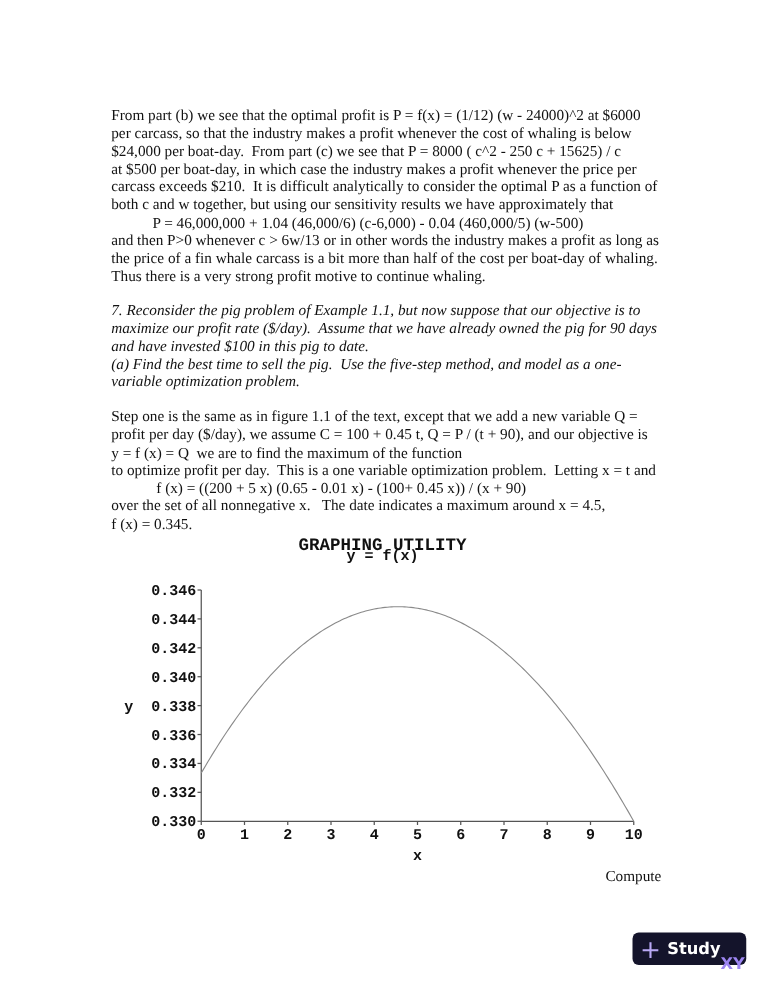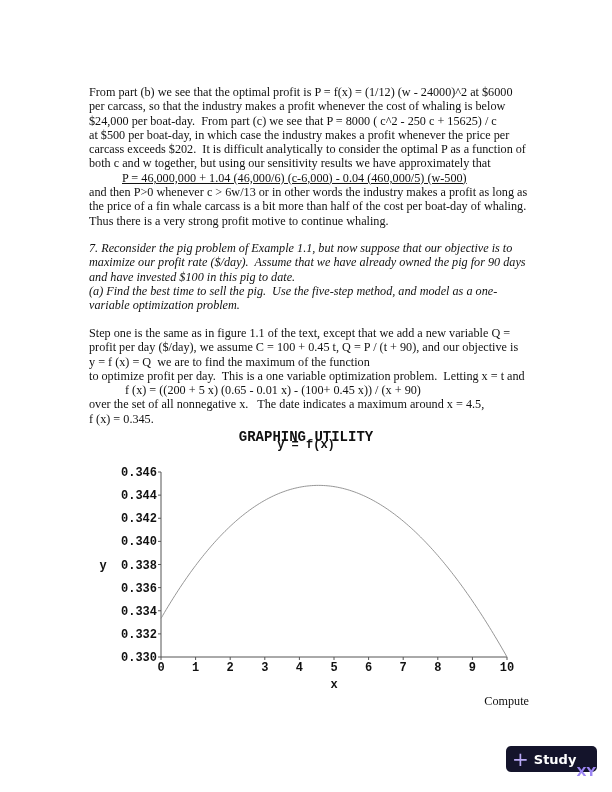--- a/index.html
+++ b/index.html
@@ -3,21 +3,21 @@
 <meta charset="utf-8">
 <style>
   html, body { margin: 0; padding: 0; background: #ffffff; }
   body { width: 612px; height: 792px; position: relative; overflow: hidden; }
   .page { position: absolute; left: 0; top: 0; width: 612px; height: 792px; background: #fff; }
   .para {
     position: absolute; left: 89px; width: 440px;
     font-family: "Liberation Serif", serif; font-size: 12.2px; line-height: 14.3px; color: #111;
   }
   .para .ln { display: block; white-space: pre; }
-  .para .ind { padding-left: 33px; text-decoration: underline; }
+  .para .ind { padding-left: 33px; }
   .para .ind2 { padding-left: 36px; }
   .ital { font-style: italic; }
   .chart-title {
     position: absolute; left: 0; width: 612px; text-align: center;
     font-family: "Liberation Mono", monospace; font-weight: bold; color: #111;
   }
   svg text { font-family: "Liberation Mono", monospace; font-weight: bold; fill: #111; }
   .badge {
     position: absolute; left: 506px; top: 746px; width: 91px; height: 26px;
     background: #14142b; border-radius: 5px; display: flex; align-items: center;
@@ -30,21 +30,21 @@
 </head>
 <body>
 
 <div class="page">
 
   <div class="para" style="top:85px;">
     <span class="ln">From part (b) we see that the optimal profit is P = f(x) = (1/12) (w - 24000)^2 at $6000</span>
     <span class="ln">per carcass, so that the industry makes a profit whenever the cost of whaling is below</span>
     <span class="ln">$24,000 per boat-day.  From part (c) we see that P = 8000 ( c^2 - 250 c + 15625) / c</span>
     <span class="ln">at $500 per boat-day, in which case the industry makes a profit whenever the price per</span>
-    <span class="ln">carcass exceeds $202.  It is difficult analytically to consider the optimal P as a function of</span>
+    <span class="ln">carcass exceeds $210.  It is difficult analytically to consider the optimal P as a function of</span>
     <span class="ln">both c and w together, but using our sensitivity results we have approximately that</span>
     <span class="ln ind">P = 46,000,000 + 1.04 (46,000/6) (c-6,000) - 0.04 (460,000/5) (w-500)</span>
     <span class="ln">and then P&gt;0 whenever c &gt; 6w/13 or in other words the industry makes a profit as long as</span>
     <span class="ln">the price of a fin whale carcass is a bit more than half of the cost per boat-day of whaling.</span>
     <span class="ln">Thus there is a very strong profit motive to continue whaling.</span>
   </div>
 
   <div class="para ital" style="top:241px;font-style:italic;">
     <span class="ln">7. Reconsider the pig problem of Example 1.1, but now suppose that our objective is to</span>
     <span class="ln">maximize our profit rate ($/day).  Assume that we have already owned the pig for 90 days</span>

